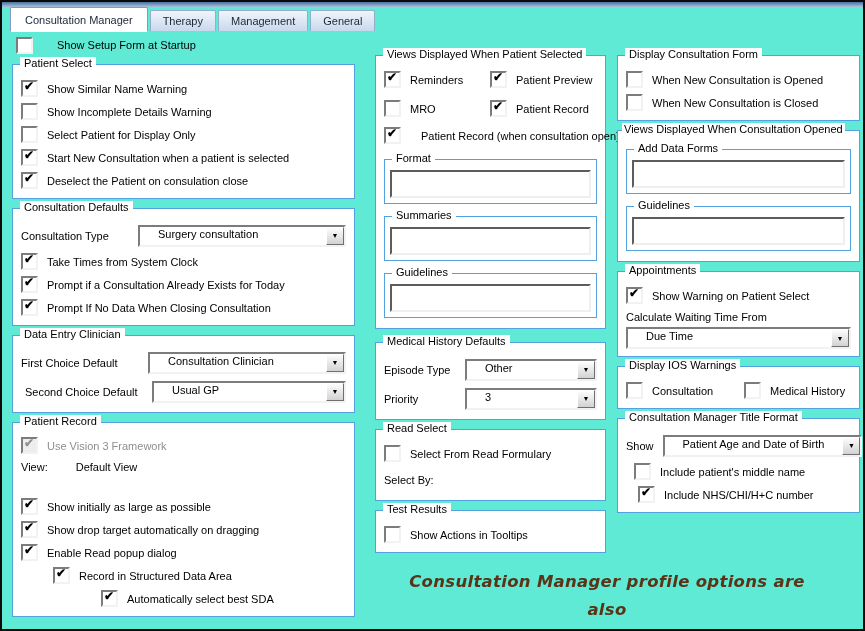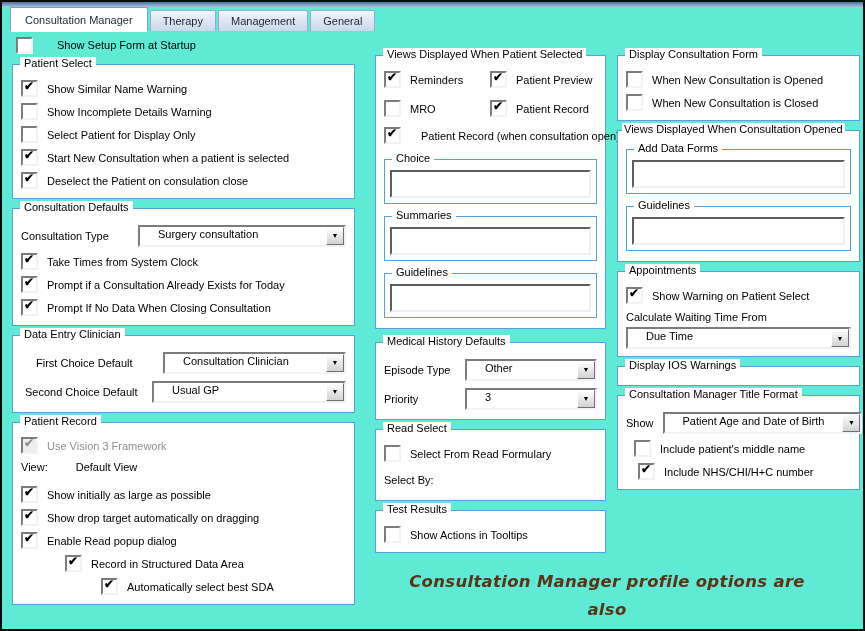--- a/index.html
+++ b/index.html
@@ -47,21 +47,21 @@
                background:linear-gradient(to bottom,#fdfdfd,#d2d2d2);
                border:1px solid; border-color:#ffffff #6f6f6f #6f6f6f #ffffff;
                font-size:7px; color:#000; }
   .combo.fixed { flex:0 0 auto; }
 
   .sunken { height:24px; background:#fff; border:2px solid;
             border-color:#5d5d5d #efefef #efefef #5d5d5d; }
 
   .grid2 { display:grid; grid-template-columns:106px 1fr; row-gap:6px; }
 
-  .ind1 { margin-left:44px; }
+  .ind1 { margin-left:32px; }
   .ind2 { margin-left:80px; }
 
   
   .annotation { position:absolute; left:385px; top:566px; width:440px; text-align:center;
                 font-family:"DejaVu Sans", sans-serif; font-style:italic; font-weight:bold;
                 font-size:16.5px; line-height:28px; letter-spacing:0.3px; }
 </style>
 </head>
 <body>
 
@@ -125,42 +125,42 @@
       </div>
       <div class="row">
         <span class="cb on"></span>
         <span class="lbl">Prompt If No Data When Closing Consultation</span>
       </div>
     </div>
 
     <div class="group">
       <span class="group-label">Data Entry Clinician</span>
       <div class="row tall">
-        <span class="lbl" style="width:118px;margin-left:15px;">First Choice Default</span>
+        <span class="lbl" style="width:118px;">First Choice Default</span>
         <div class="combo">
           <span class="combo-text">Consultation Clinician</span>
           <span class="combo-btn">▼</span>
         </div>
       </div>
       <div class="row tall">
         <span class="lbl" style="width:118px; padding-left:4px;">Second Choice Default</span>
         <div class="combo">
           <span class="combo-text">Usual GP</span>
           <span class="combo-btn">▼</span>
         </div>
       </div>
     </div>
 
     <div class="group">
       <span class="group-label">Patient Record</span>
       <div class="row" style="height:21px;align-items:center;">
         <span class="cb disabled on"></span>
         <span class="lbl dis-text">Use Vision 3 Framework</span>
       </div>
-      <div class="row" style="height:21px; margin-bottom:6px;gap:28px;">
+      <div class="row" style="height:21px; margin-bottom:18px;gap:28px;">
         <span class="lbl">View:</span>
         <span class="lbl">Default View</span>
       </div>
       <div class="row">
         <span class="cb on"></span>
         <span class="lbl">Show initially as large as possible</span>
       </div>
       <div class="row">
         <span class="cb on"></span>
         <span class="lbl">Show drop target automatically on dragging</span>
@@ -201,21 +201,21 @@
           <span class="cb on"></span>
           <span class="lbl">Patient Record</span>
         </div>
       </div>
       <div class="row" style="margin-top:4px;gap:20px;">
         <span class="cb on"></span>
         <span class="lbl">Patient Record (when consultation open)</span>
       </div>
 
       <div class="subgroup">
-        <span class="group-label">Choice</span>
+        <span class="group-label">Format</span>
         <div class="sunken"></div>
       </div>
       <div class="subgroup">
         <span class="group-label">Summaries</span>
         <div class="sunken"></div>
       </div>
       <div class="subgroup">
         <span class="group-label">Guidelines</span>
         <div class="sunken"></div>
       </div>
@@ -297,20 +297,30 @@
       <div class="row" style="height:24px;">
         <div class="combo">
           <span class="combo-text">Due Time</span>
           <span class="combo-btn">▼</span>
         </div>
       </div>
     </div>
 
     <div class="group">
       <span class="group-label">Display IOS Warnings</span>
+      <div class="grid2" style="grid-template-columns:118px 1fr;">
+        <div class="row">
+          <span class="cb"></span>
+          <span class="lbl">Consultation</span>
+        </div>
+        <div class="row">
+          <span class="cb"></span>
+          <span class="lbl">Medical History</span>
+        </div>
+      </div>
     </div>
 
     <div class="group">
       <span class="group-label">Consultation Manager Title Format</span>
       <div class="row tall">
         <span class="lbl">Show</span>
         <div class="combo">
           <span class="combo-text">Patient Age and Date of Birth</span>
           <span class="combo-btn">▼</span>
         </div>

